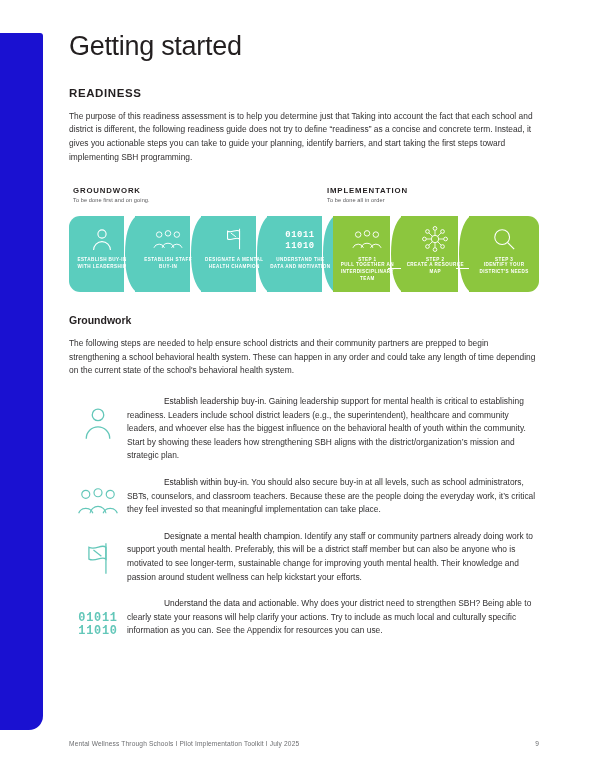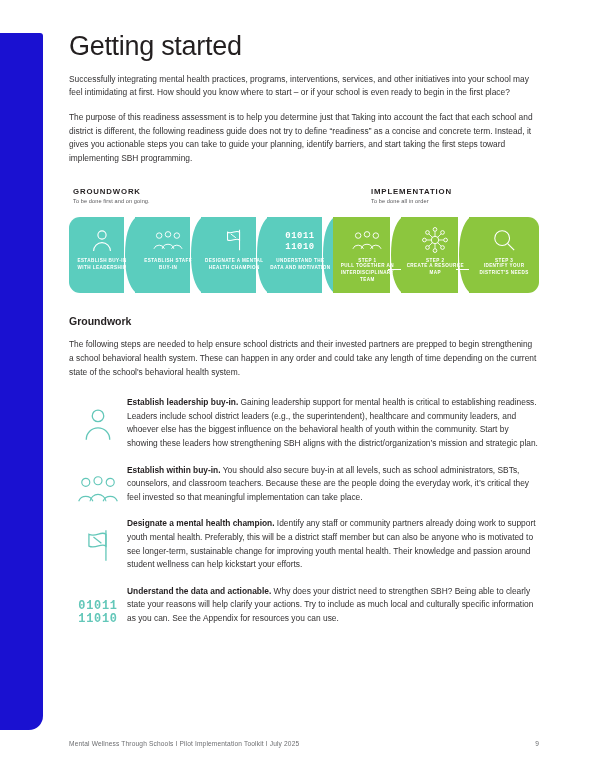--- a/index.html
+++ b/index.html
@@ -69,21 +69,21 @@
     color: #231f20;
   }
   .flow-hdr .sub {
     font-size: 5.6px;
     font-weight: 400;
     color: #58585b;
     margin-top: 2px;
     letter-spacing: 0.1px;
   }
   #hdr-groundwork { left: 4px; }
-  #hdr-implementation { left: 258px; margin-left: 44px; }
+  #hdr-implementation { left: 258px; }
 
   #flow-cards {
     position: relative;
     display: flex;
     height: 76px;
     margin-top: 5px;
   }
   .card {
     position: relative;
     height: 76px;
@@ -163,21 +163,21 @@
     align-items: center;
     justify-content: center;
     padding-top: 12px;
   }
   .gw-text {
     font-size: 8.4px;
     line-height: 1.62;
     color: #333132;
     padding-top: 1px;
   }
-  .gw-text b { font-weight: 700; color: #231f20; }
+  .gw-text b { font-weight: 400; color: #231f20; margin-left: 37px; }
   
   #footer {
     position: absolute;
     left: 69px; top: 740px;
     width: 470px;
     display: flex;
     justify-content: space-between;
     align-items: baseline;
   }
   #footer .ftext, #footer .fpage {
@@ -190,22 +190,22 @@
 <body>
 
 <div id="page">
 
   <div id="blue-spine"></div>
 
   <div id="content">
 
     <h1 id="page-title">Getting started</h1>
 
-
-    <p class="body">Successfully integrating mental health practices, programs, interventions, services, and other initiatives into your school may feel intimidating at first. How should you know where to start – or if your school is even ready to begin in the first place?</p>
+    <h2 class="section-head">READINESS</h2>
+
     <p class="body">The purpose of this readiness assessment is to help you determine just that Taking into account the fact that each school and district is different, the following readiness guide does not try to define “readiness” as a concise and concrete term. Instead, it gives you actionable steps you can take to guide your planning, identify barriers, and start taking the first steps toward implementing SBH programming.</p>
 
     <div id="flow-wrap">
 
       <div class="flow-headers">
         <div class="flow-hdr" id="hdr-groundwork">
           <div class="title">GROUNDWORK</div>
           <div class="sub">To be done first and on going.</div>
         </div>
         <div class="flow-hdr" id="hdr-implementation">
@@ -327,21 +327,21 @@
             </svg>
           </div>
           <div class="cstep">STEP 3</div>
           <div class="clabel">IDENTIFY YOUR DISTRICT'S NEEDS</div>
         </div>
 
       </div>
     </div>
 
     <h3 id="groundwork-head">Groundwork</h3>
-    <p class="body">The following steps are needed to help ensure school districts and their invested partners are prepped to begin strengthening a school behavioral health system. These can happen in any order and could take any length of time depending on the current state of the school's behavioral health system.</p>
+    <p class="body">The following steps are needed to help ensure school districts and their community partners are prepped to begin strengthening a school behavioral health system. These can happen in any order and could take any length of time depending on the current state of the school's behavioral health system.</p>
 
     <div id="gw-list">
 
       <div class="gw-item">
         <div class="gw-icon">
           <svg width="30" height="34" viewBox="0 0 24 27">
             <circle cx="12" cy="7" r="4.6" fill="none" stroke="#63c7b9" stroke-width="1.05"></circle>
             <path d="M2.6 26a9.4 9.4 0 0 1 18.8 0" fill="none" stroke="#63c7b9" stroke-width="1.05"></path>
           </svg>
         </div>

